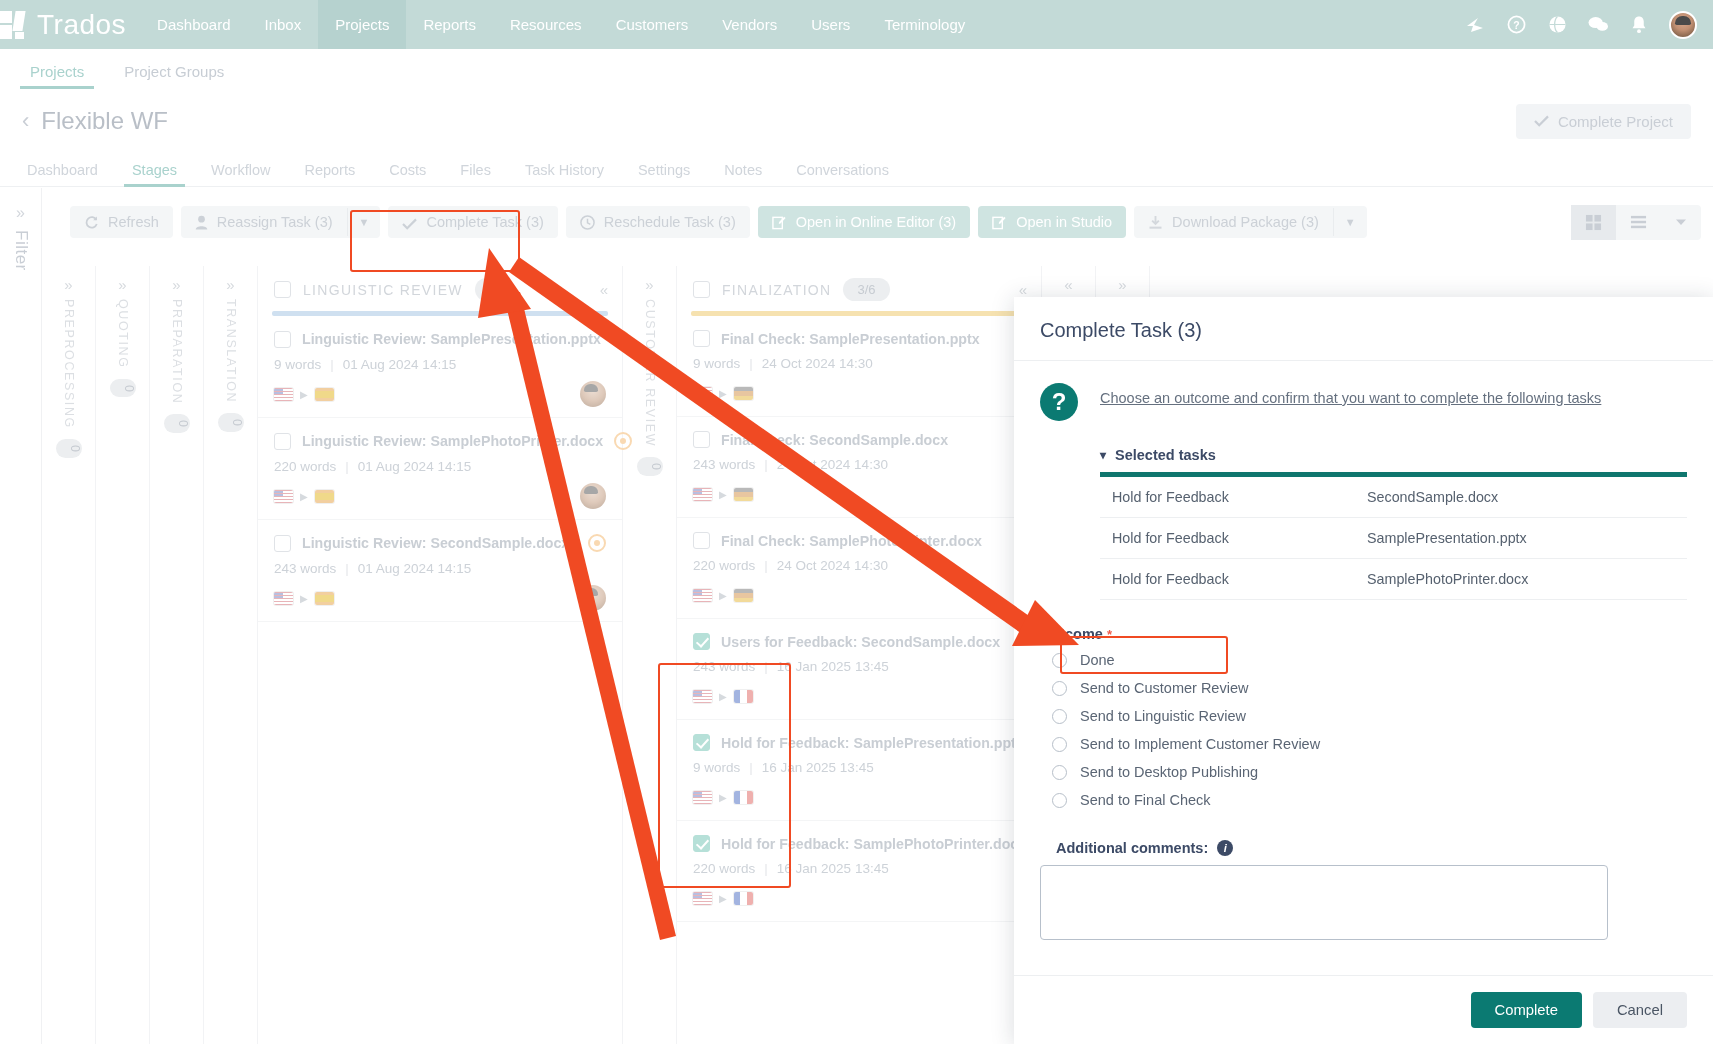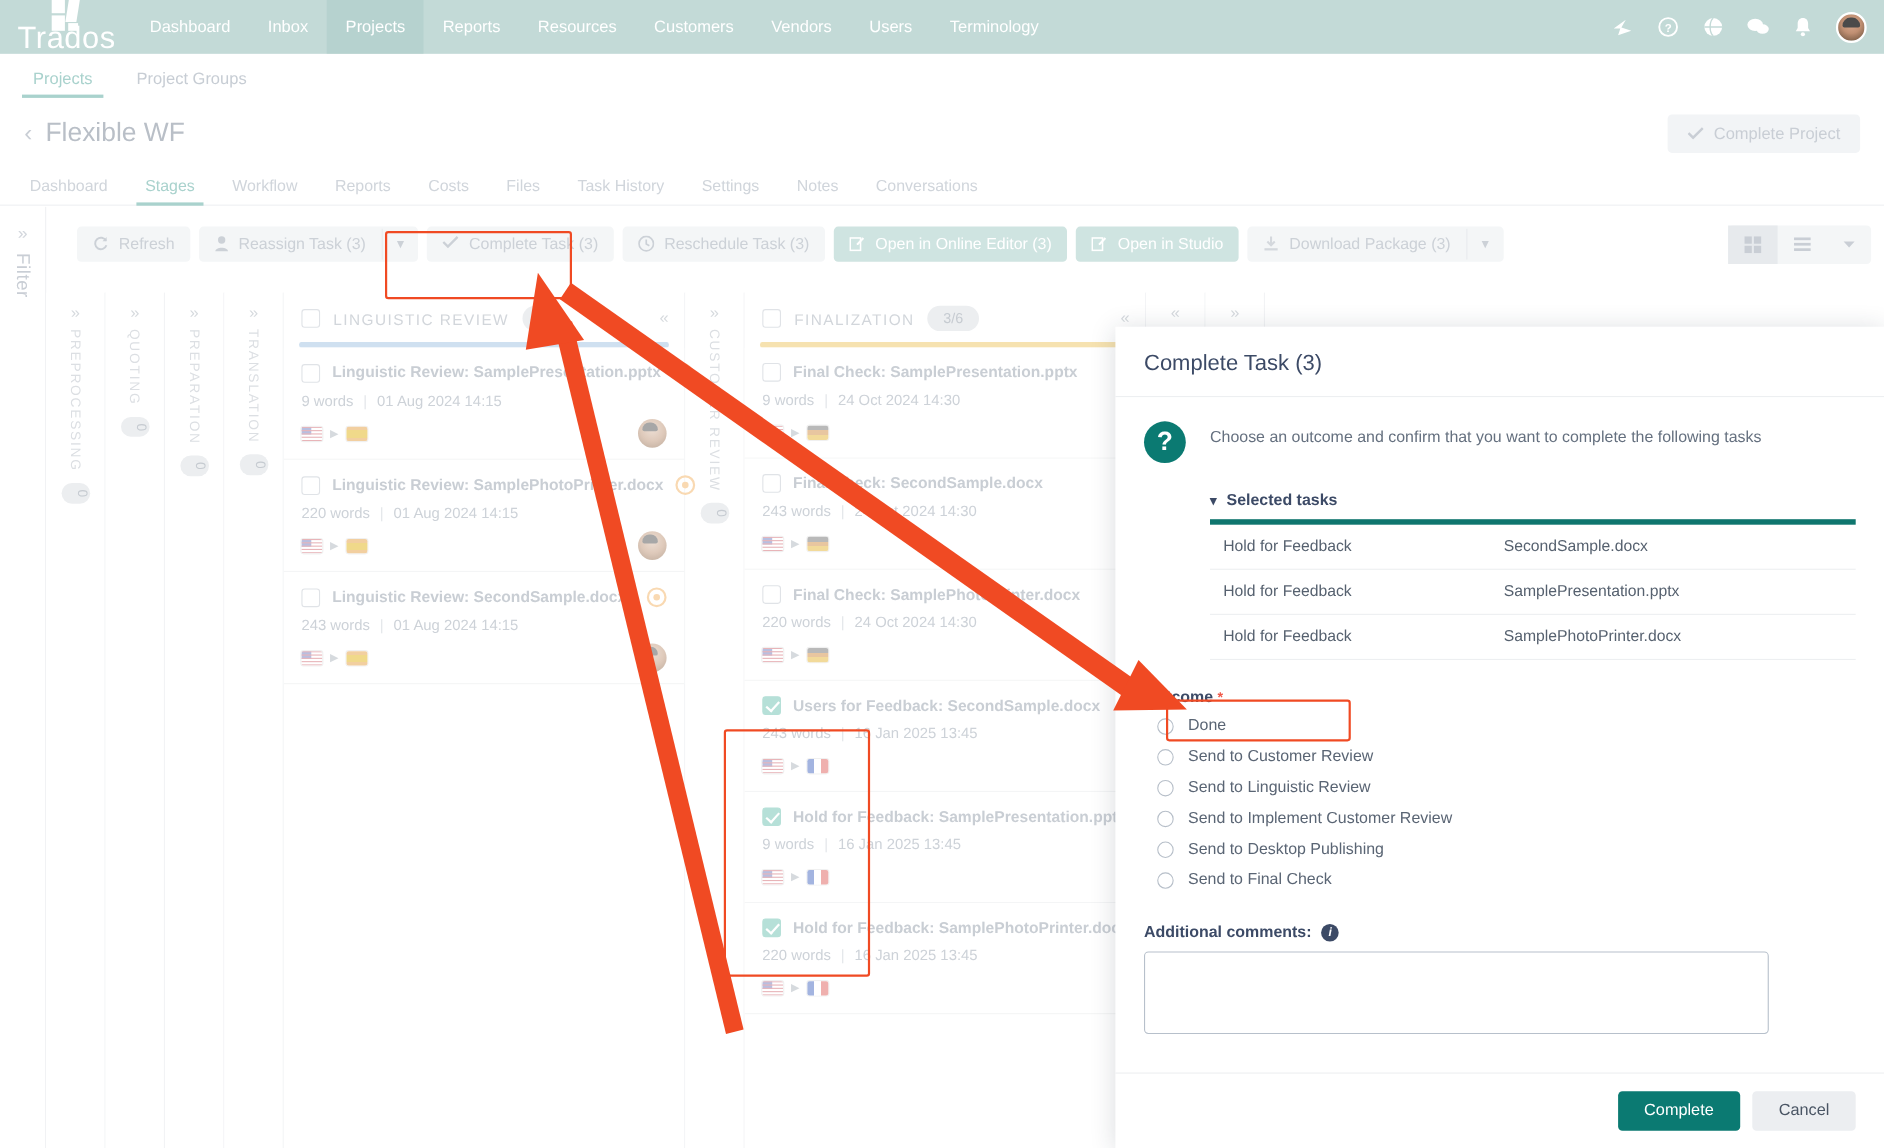--- a/index.html
+++ b/index.html
@@ -9,21 +9,21 @@
     background:#ffffff;
     font-family:"Liberation Sans", sans-serif;
     font-size:14px; color:#3f4a5a;
   }
 
   
   #topnav {
     position:absolute; left:0; top:0; width:1713px; height:49px;
     background:#c3dad7; display:flex; align-items:stretch;
   }
-  #brand { display:flex; align-items:center; padding:0 14px 0 16px; gap:9px;flex-direction:column; }
+  #brand { display:flex; align-items:center; padding:0 14px 0 0; gap:9px; }
   .logo-mark { width:28px; height:28px; position:relative; }
   .logo-mark i {
     position:absolute; background:#ffffff; display:block;
   }
   .lm1 { left:0; top:0; width:12px; height:12px; }
   .lm2 { left:0; top:14px; width:12px; height:14px; }
   .lm3 { left:14px; top:0; width:10px; height:20px; transform:skewX(-9deg); }
   .lm4 { left:15px; top:21px; width:9px; height:7px; }
   .brand-text {
     color:#ffffff; font-size:28px; letter-spacing:0.5px; font-weight:400;
@@ -109,21 +109,21 @@
     margin-top:8px; color:#c9ced5; font-size:17px;
     writing-mode:vertical-rl; letter-spacing:0.5px;
   }
 
   
   #toolbar {
     position:absolute; left:42px; top:200px; width:1671px; height:44px;
     display:flex; align-items:center; padding-left:28px; gap:8px;
   }
   .tb-btn {
-    display:flex; align-items:flex-start; gap:9px;
+    display:flex; align-items:flex-end; gap:9px;
     padding:8px 14px; border-radius:4px; font-size:14.5px;
     background:#f4f6f7; color:#ccd1d7; cursor:pointer; white-space:nowrap;
   }
   .tb-btn.teal { background:#cfe4e1; color:#ffffff; }
   .tb-split {
     display:flex; align-items:center; background:#f4f6f7; border-radius:4px;
   }
   .tb-split .tb-btn { background:transparent; }
   .tb-caret {
     padding:8px 11px; color:#ccd1d7; font-size:11px; cursor:pointer;
@@ -257,21 +257,21 @@
   }
   #dlg-title { font-size:20px; color:#3c4a66; font-weight:400; }
   #dlg-body { padding:20px 26px 10px; flex:1; overflow:hidden; }
   .dlg-intro { display:flex; align-items:flex-start; gap:22px; }
   .q-badge {
     width:38px; height:38px; border-radius:50%; background:#0b7a72;
     color:#ffffff; font-size:24px; font-weight:bold;
     display:flex; align-items:center; justify-content:center; flex:0 0 38px;
     margin-top:2px;
   }
-  .dlg-intro-text { color:#65707f; font-size:14.5px; padding-top:9px; }
+  .dlg-intro-text { color:#65707f; font-size:14.5px; padding-top:9px;text-decoration:underline; }
   .sel-tasks-head {
     margin:26px 0 0 60px; display:flex; align-items:center; gap:9px;
     color:#3c4a66; font-weight:bold; font-size:14.5px; cursor:pointer;
   }
   .sel-chev { font-size:12px; color:#3c4a66; }
   .tasks-table { margin:9px 0 0 60px; border-top:5px solid #0f766e; }
   .task-row {
     display:flex; padding:12px 0 12px 12px; border-bottom:1px solid #edeff1;
     font-size:14.3px; color:#56616f;
   }
@@ -291,21 +291,21 @@
   .radio.sel { border-color:#0b7a72; border-width:2px; }
   .radio.sel::after {
     content:""; position:absolute; left:3.3px; top:3.3px; width:5px; height:5px;
     border-radius:50%; background:#0b7a72;
   }
   #radio-highlight {
     position:absolute; left:1060px; top:636px; width:168px; height:38px;
     border:2.5px solid #f04a23; border-radius:3px; pointer-events:none; z-index:45;
   }
   .comments-label {
-    margin:26px 0 9px 0; display:flex; align-items:center; gap:9px;
+    margin:26px 0 9px 16px; display:flex; align-items:center; gap:9px;
     font-weight:bold; color:#3c4a66; font-size:14.5px;
   }
   .info-dot {
     width:16px; height:16px; border-radius:50%; background:#3c4a66;
     color:#ffffff; font-size:11px; font-weight:bold; font-style:italic;
     display:flex; align-items:center; justify-content:center;
   }
   #comments-box {
     width:568px; height:75px; border:1px solid #b7c0cb; border-radius:4px;
     resize:none; outline:none; padding:8px 10px; font-family:inherit;

